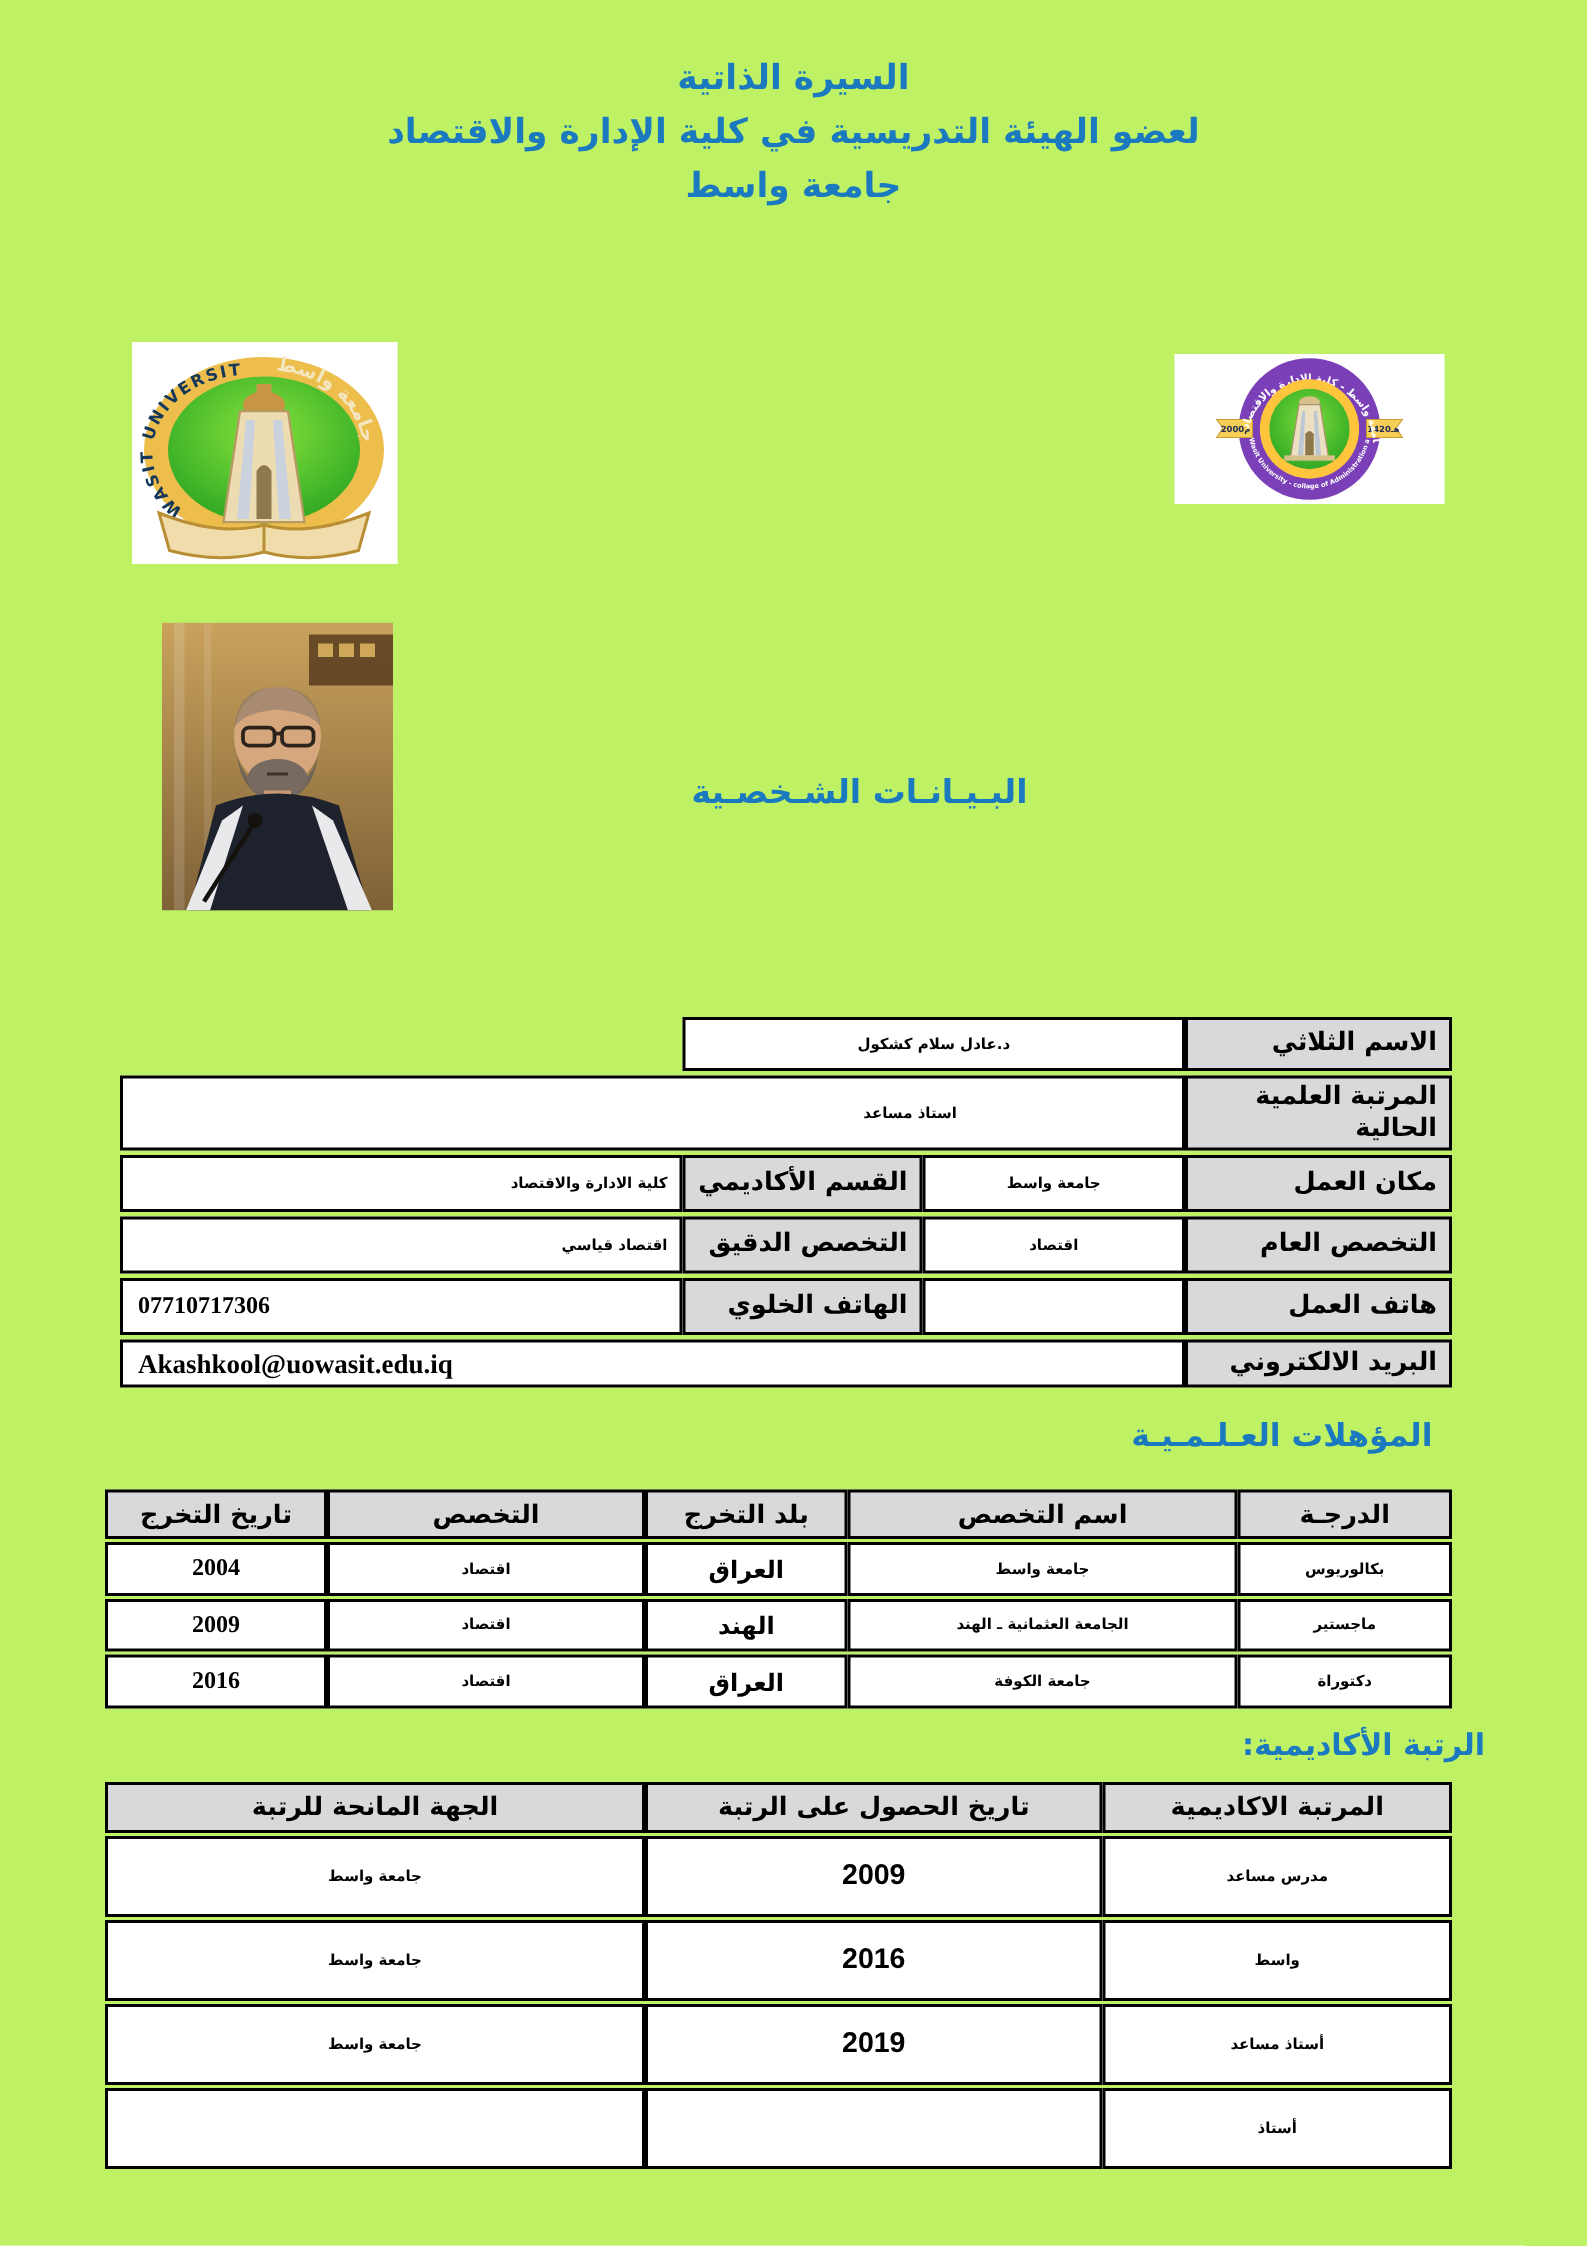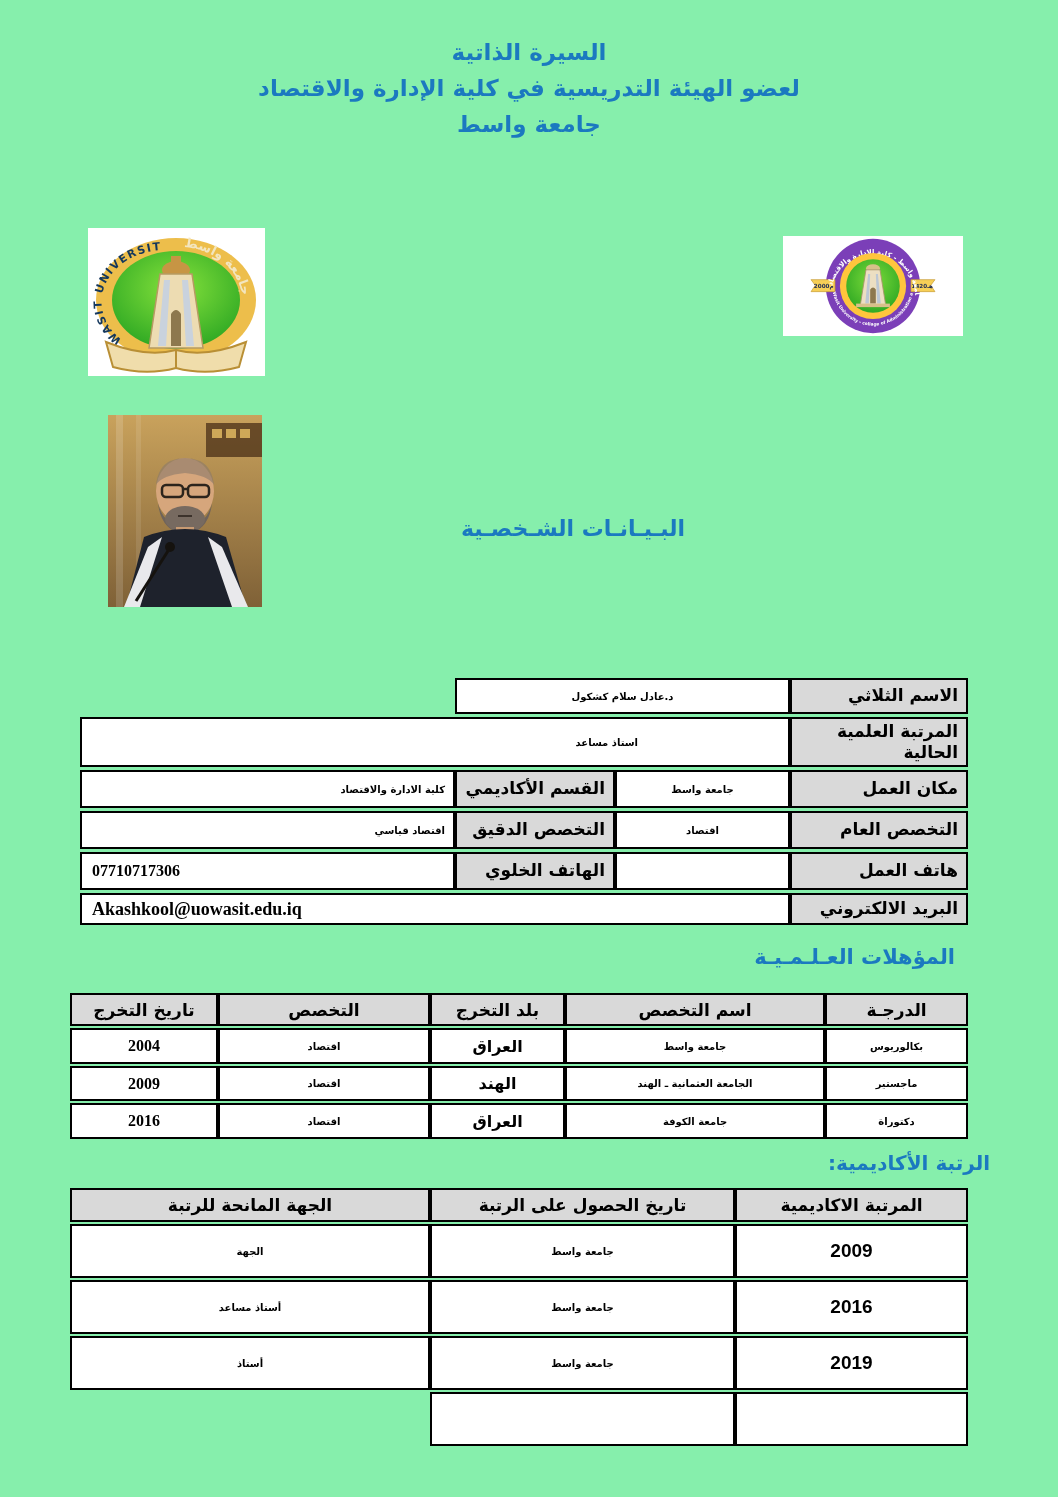--- a/index.html
+++ b/index.html
@@ -1,16 +1,16 @@
 <!DOCTYPE html>
 <html lang="ar"><head>
 <meta charset="utf-8">
 <style>
   html,body{margin:0;padding:0;}
-  .page{position:relative;width:1058px;height:1497px;background:#86efac;
+  .page{position:relative;width:1058px;height:1497px;background:#bef264;
         font-family:"DejaVu Sans",sans-serif;overflow:hidden;color:#000;}
 
   
   .doc-title{position:absolute;top:34px;left:0;width:100%;text-align:center;
              color:#1b79c0;font-weight:bold;font-size:23px;line-height:36px;direction:rtl;}
 
   
   .logo-left{position:absolute;left:88px;top:228px;width:177px;height:148px;background:#fff;}
   .logo-right{position:absolute;left:783px;top:236px;width:180px;height:100px;background:#fff;}
   .photo{position:absolute;left:108px;top:415px;width:154px;height:192px;}
@@ -234,24 +234,25 @@
     <div class="c vc qyear">2016</div>
   </div>
 
   <div class="sec sec-rank">الرتبة الأكاديمية:</div>
 
   <div class="grid rtable">
     <div class="c hcc">المرتبة الاكاديمية</div>
     <div class="c hcc">تاريخ الحصول على الرتبة</div>
     <div class="c hcc">الجهة المانحة للرتبة</div>
 
+    <div class="c vc">مدرس مساعد</div>
     <div class="c vc ryear">2009</div>
     <div class="c vc">جامعة واسط</div>
 
-    <div class="c vc">الجهة</div>
+    <div class="c vc">واسط</div>
     <div class="c vc ryear">2016</div>
     <div class="c vc">جامعة واسط</div>
 
     <div class="c vc">أستاذ مساعد</div>
     <div class="c vc ryear">2019</div>
     <div class="c vc">جامعة واسط</div>
 
     <div class="c vc">أستاذ</div>
     <div class="c vc ryear"></div>
     <div class="c vc"></div>

